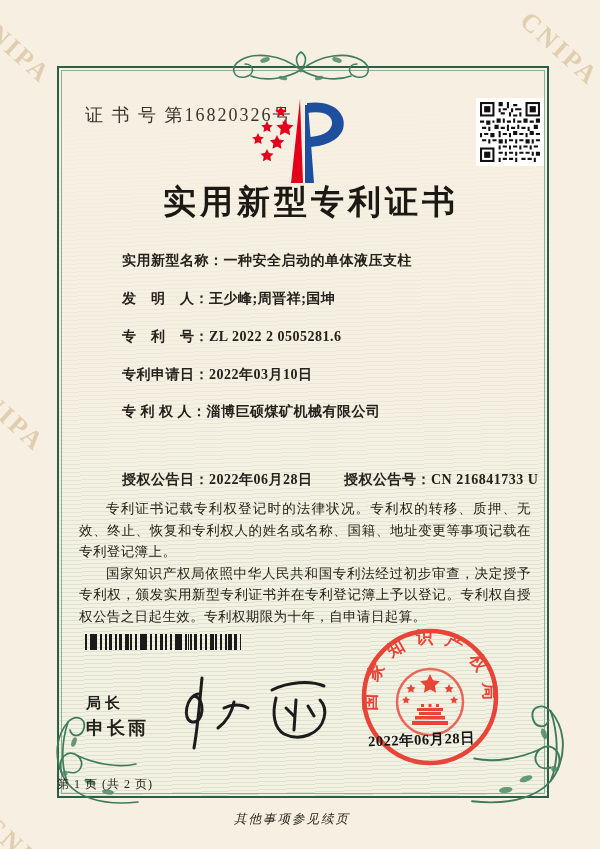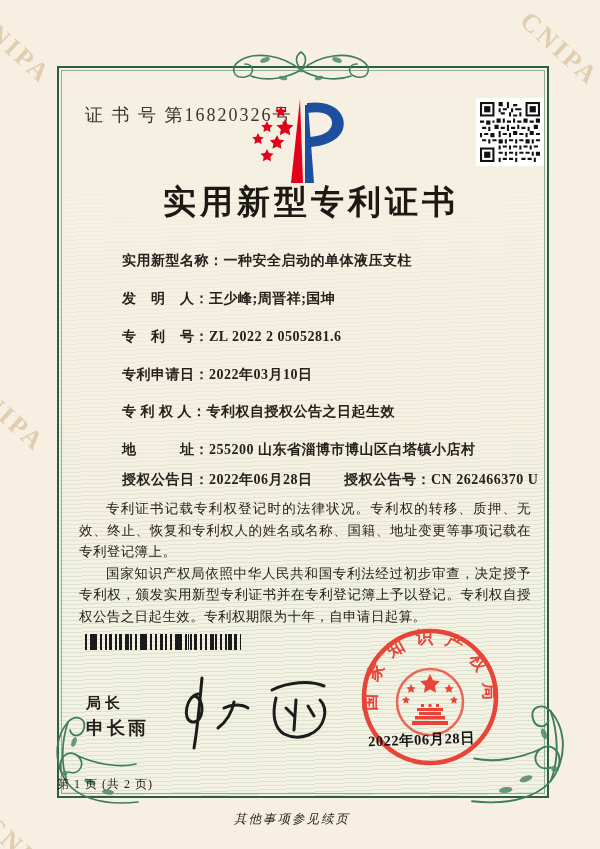--- a/index.html
+++ b/index.html
@@ -174,29 +174,26 @@
   <div class="field-row" style="top:290px">
     <span>发　明　人：</span><span class="fvalue">王少峰;周晋祥;国坤</span>
   </div>
   <div class="field-row" style="top:328px">
     <span>专　利　号：</span><span class="fvalue">ZL 2022 2 0505281.6</span>
   </div>
   <div class="field-row" style="top:366px">
     <span>专利申请日：</span><span class="fvalue">2022年03月10日</span>
   </div>
   <div class="field-row" style="top:403px">
-    <span>专 利 权 人：</span><span class="fvalue">专利权自授权公告之日起生效</span>
-  </div>
-  <div class="field-row" style="top:441px">
-    <span>地　　　址：</span><span class="fvalue">255200 山东省淄博市博山区白塔镇小店村</span>
+    <span>专 利 权 人：</span><span class="fvalue">淄博巨硕煤矿机械有限公司</span>
   </div>
   <div class="field-row" style="top:471px">
     <span>授权公告日：</span><span class="fvalue">2022年06月28日</span>
     <span class="grant-no">
-      <span>授权公告号：</span><span class="fvalue">CN 262466370 U</span>
+      <span>授权公告号：</span><span class="fvalue">CN 216841733 U</span>
     </span>
   </div>
 
   <div class="paras">
     <p>专利证书记载专利权登记时的法律状况。专利权的转移、质押、无效、终止、恢复和专利权人的姓名或名称、国籍、地址变更等事项记载在专利登记簿上。</p>
     <p>国家知识产权局依照中华人民共和国专利法经过初步审查，决定授予专利权，颁发实用新型专利证书并在专利登记簿上予以登记。专利权自授权公告之日起生效。专利权期限为十年，自申请日起算。</p>
   </div>
 
   <div class="barcode"></div>
 

